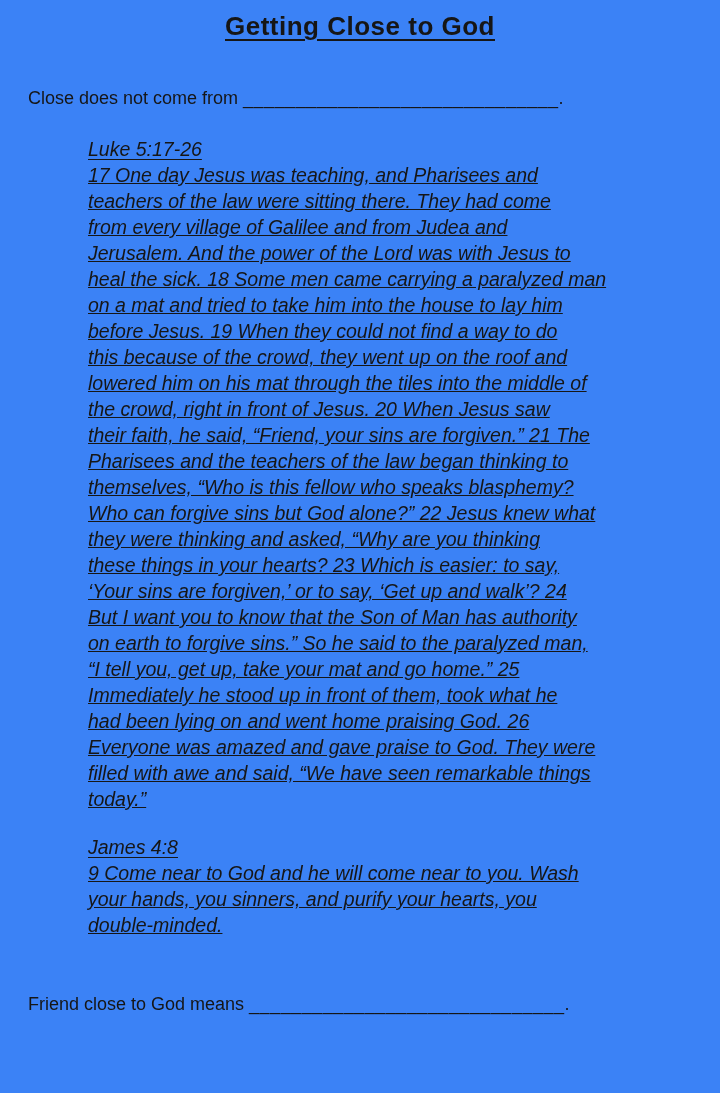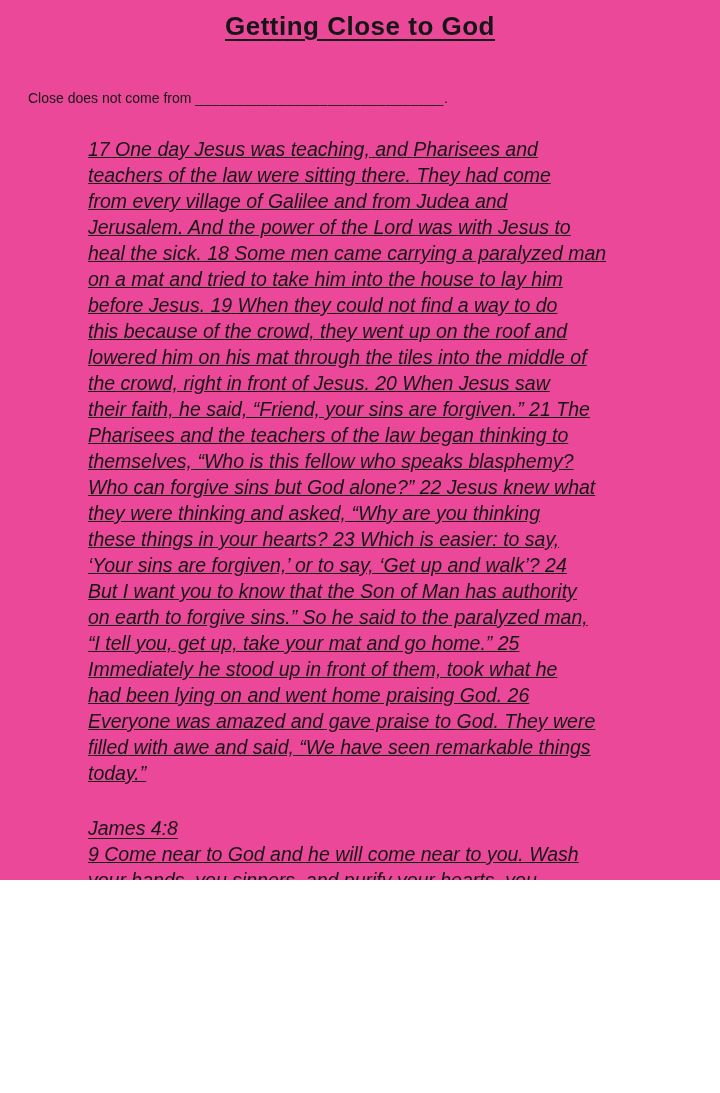--- a/index.html
+++ b/index.html
@@ -1,75 +1,76 @@
 <!DOCTYPE html>
 <html><head>
 <meta charset="utf-8">
 <style>
   html, body { margin: 0; padding: 0; background: #ffffff; }
   .page {
     position: relative;
     width: 720px;
-    height: 880px;
-    background: #ec4899;
+    height: 1093px;
+    background: #3b82f6;
     color: #161616;
     font-family: "Liberation Sans", sans-serif;
     overflow: hidden;
   }
   .title {
     margin: 0;
     padding-top: 10px;
     text-align: center;
     font-size: 26px;
     line-height: 32px;
     font-weight: 700;
     letter-spacing: 0.5px;
     text-decoration: underline;
     text-underline-offset: 4px;
     text-decoration-thickness: 2px;
   }
   .question {
     margin: 4px;
     margin-left: 28px;
-    font-size: 14px;
+    font-size: 18px;
     line-height: 28px;
     font-weight: 400;
   }
   .q1 { margin-top: 42px; }
   .q2 { margin-top: 40px; }
   .q3 { margin-top: 52px; }
   .blank { letter-spacing: 0.5px; }
   .passage {
     margin-left: 88px;
     width: 622px;
     font-style: italic;
     font-size: 19.5px;
     line-height: 26px;
   }
   .passage-luke  { margin-top: 24px; }
-  .passage-james { margin-top: 29px; }
+  .passage-james { margin-top: 22px; }
   .passage .ref {
     text-decoration: underline;
     text-underline-offset: 3px;
   }
   .passage .body {
     white-space: pre;
     text-decoration: underline;
   }
 </style>
 </head>
 <body>
 
 <div class="page">
 
   <h1 class="title">Getting Close to God</h1>
 
   <p class="question q1"><span>Close does not come from </span><span class="blank">______________________________</span><span>.</span></p>
 
   <div class="passage passage-luke">
+    <div class="ref">Luke 5:17-26</div>
     <div class="body">17 One day Jesus was teaching, and Pharisees and
 teachers of the law were sitting there. They had come
 from every village of Galilee and from Judea and
 Jerusalem. And the power of the Lord was with Jesus to
 heal the sick. 18 Some men came carrying a paralyzed man
 on a mat and tried to take him into the house to lay him
 before Jesus. 19 When they could not find a way to do
 this because of the crowd, they went up on the roof and
 lowered him on his mat through the tiles into the middle of
 the crowd, right in front of Jesus. 20 When Jesus saw

